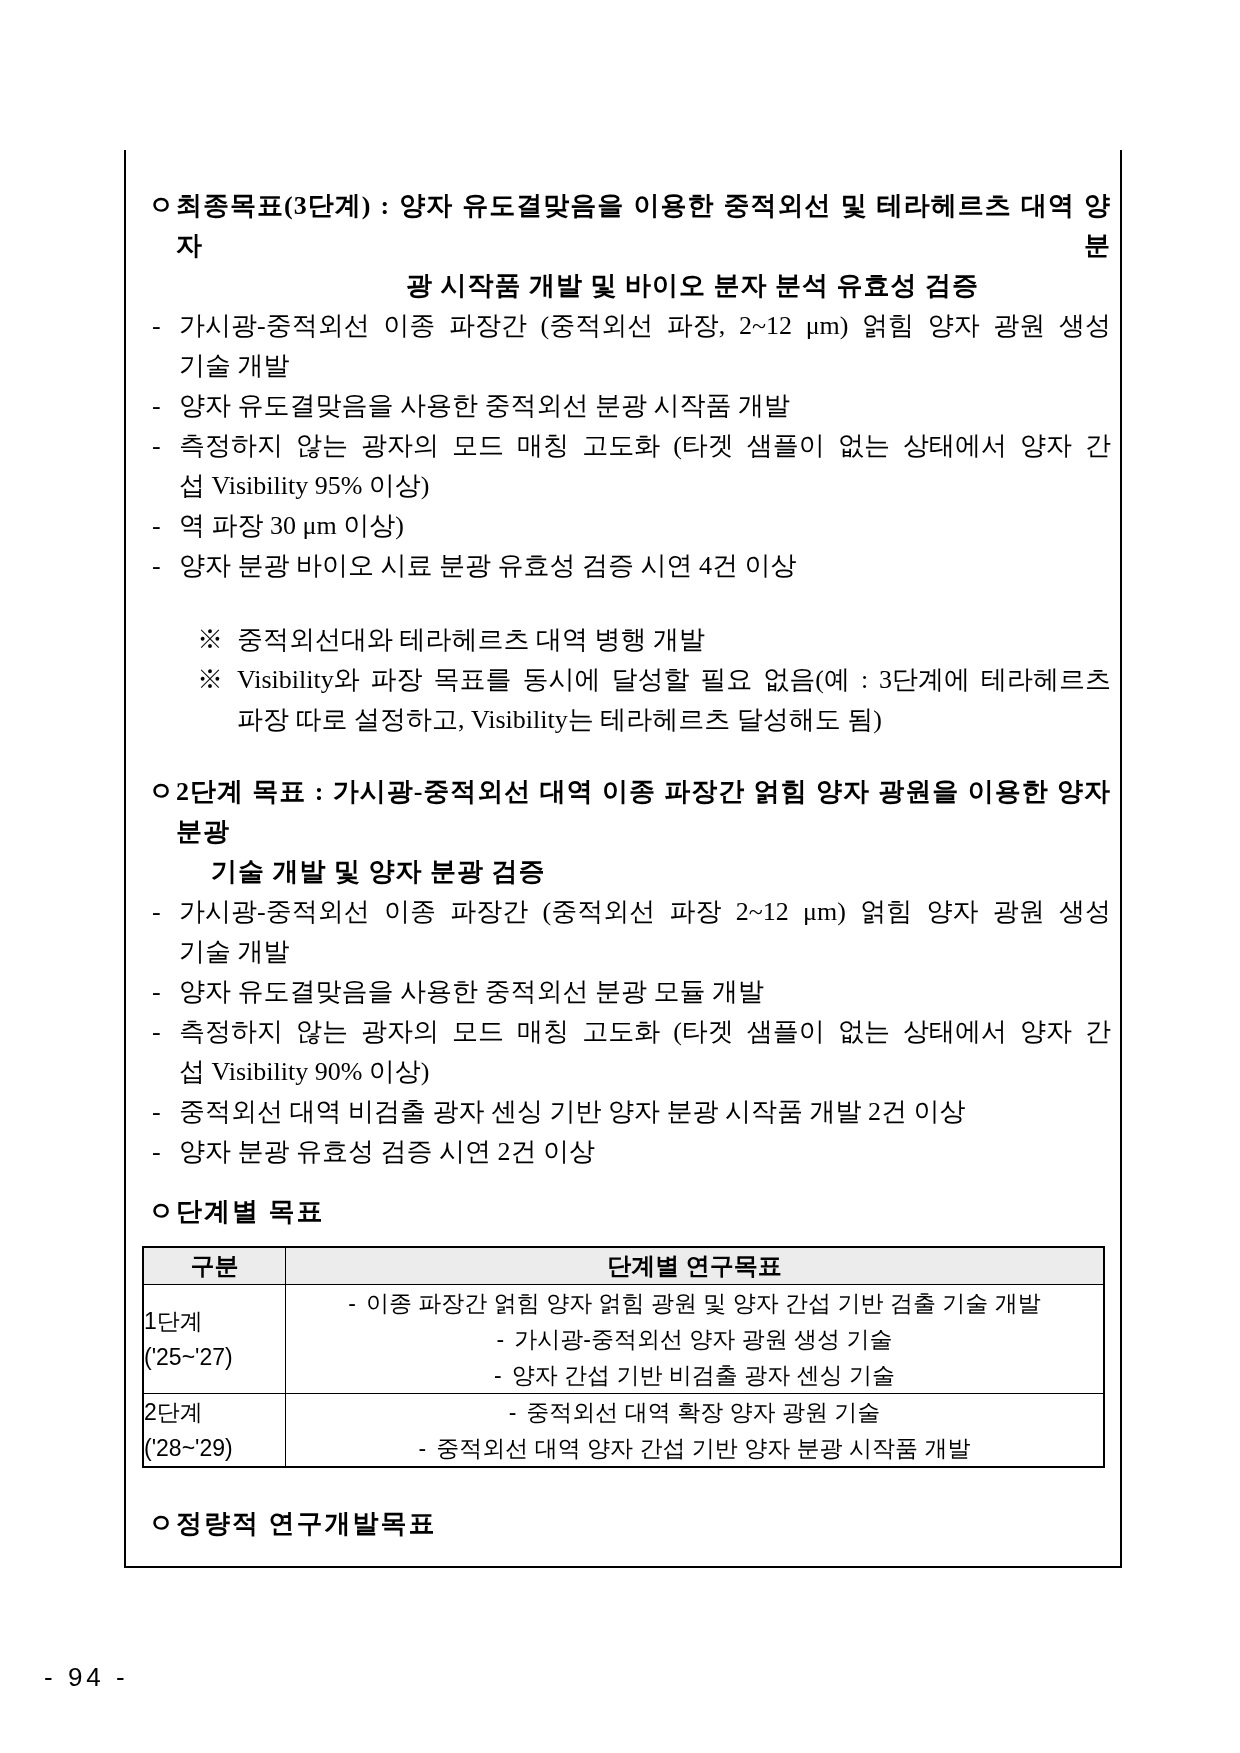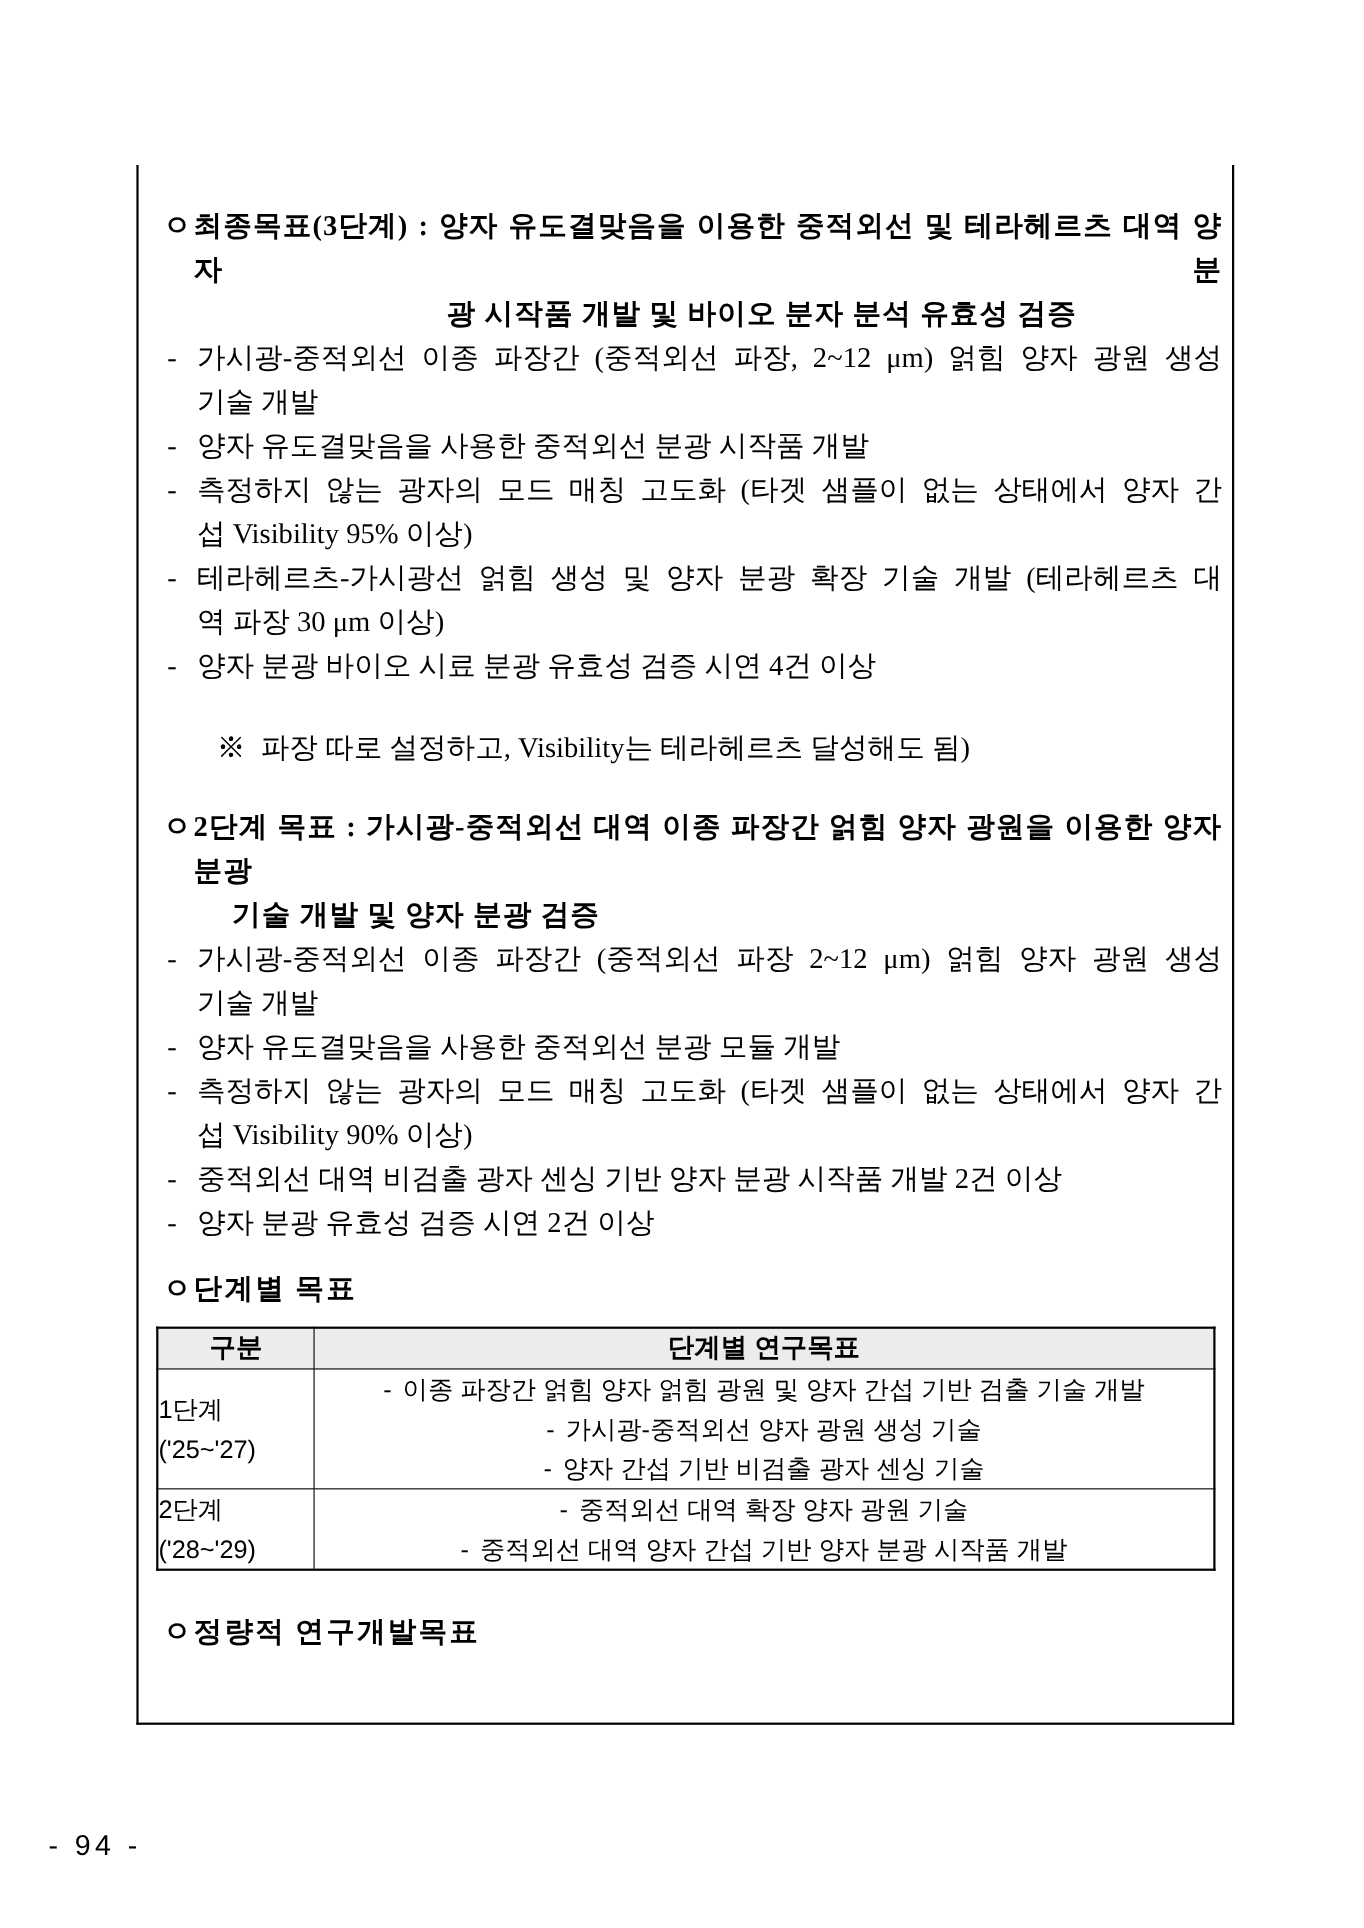--- a/index.html
+++ b/index.html
@@ -116,34 +116,35 @@
           <span class="dash">-</span>
           <div class="line">양자 유도결맞음을 사용한 중적외선 분광 시작품 개발</div>
         </div>
         <div class="item">
           <span class="dash">-</span>
           <div class="line j">측정하지 않는 광자의 모드 매칭 고도화 (타겟 샘플이 없는 상태에서 양자 간</div>
           <div class="line">섭 Visibility 95% 이상)</div>
         </div>
         <div class="item">
           <span class="dash">-</span>
-          <div class="line j">테라헤르츠-가시광선 얽힘 생성 및 양자 분광 확장 기술 개발 (테라헤르츠 대</div>
           <div class="line">역 파장 30 μm 이상)</div>
         </div>
         <div class="item">
           <span class="dash">-</span>
           <div class="line">양자 분광 바이오 시료 분광 유효성 검증 시연 4건 이상</div>
         </div>
 
         <div class="notes">
           <div class="note">
             <span class="nmark">※</span>
+            <div class="line">중적외선대와 테라헤르츠 대역 병행 개발</div>
           </div>
           <div class="note">
             <span class="nmark">※</span>
+            <div class="line j">Visibility와 파장 목표를 동시에 달성할 필요 없음(예 : 3단계에 테라헤르츠</div>
             <div class="line">파장 따로 설정하고, Visibility는 테라헤르츠 달성해도 됨)</div>
           </div>
         </div>
       </div>
 
       <div class="sec sec-stage2">
         <div class="h-row">
           <span class="h-marker">ㅇ</span>
           <span class="h-text">2단계 목표 : 가시광-중적외선 대역 이종 파장간 얽힘 양자 광원을 이용한 양자 분광</span>
         </div>

